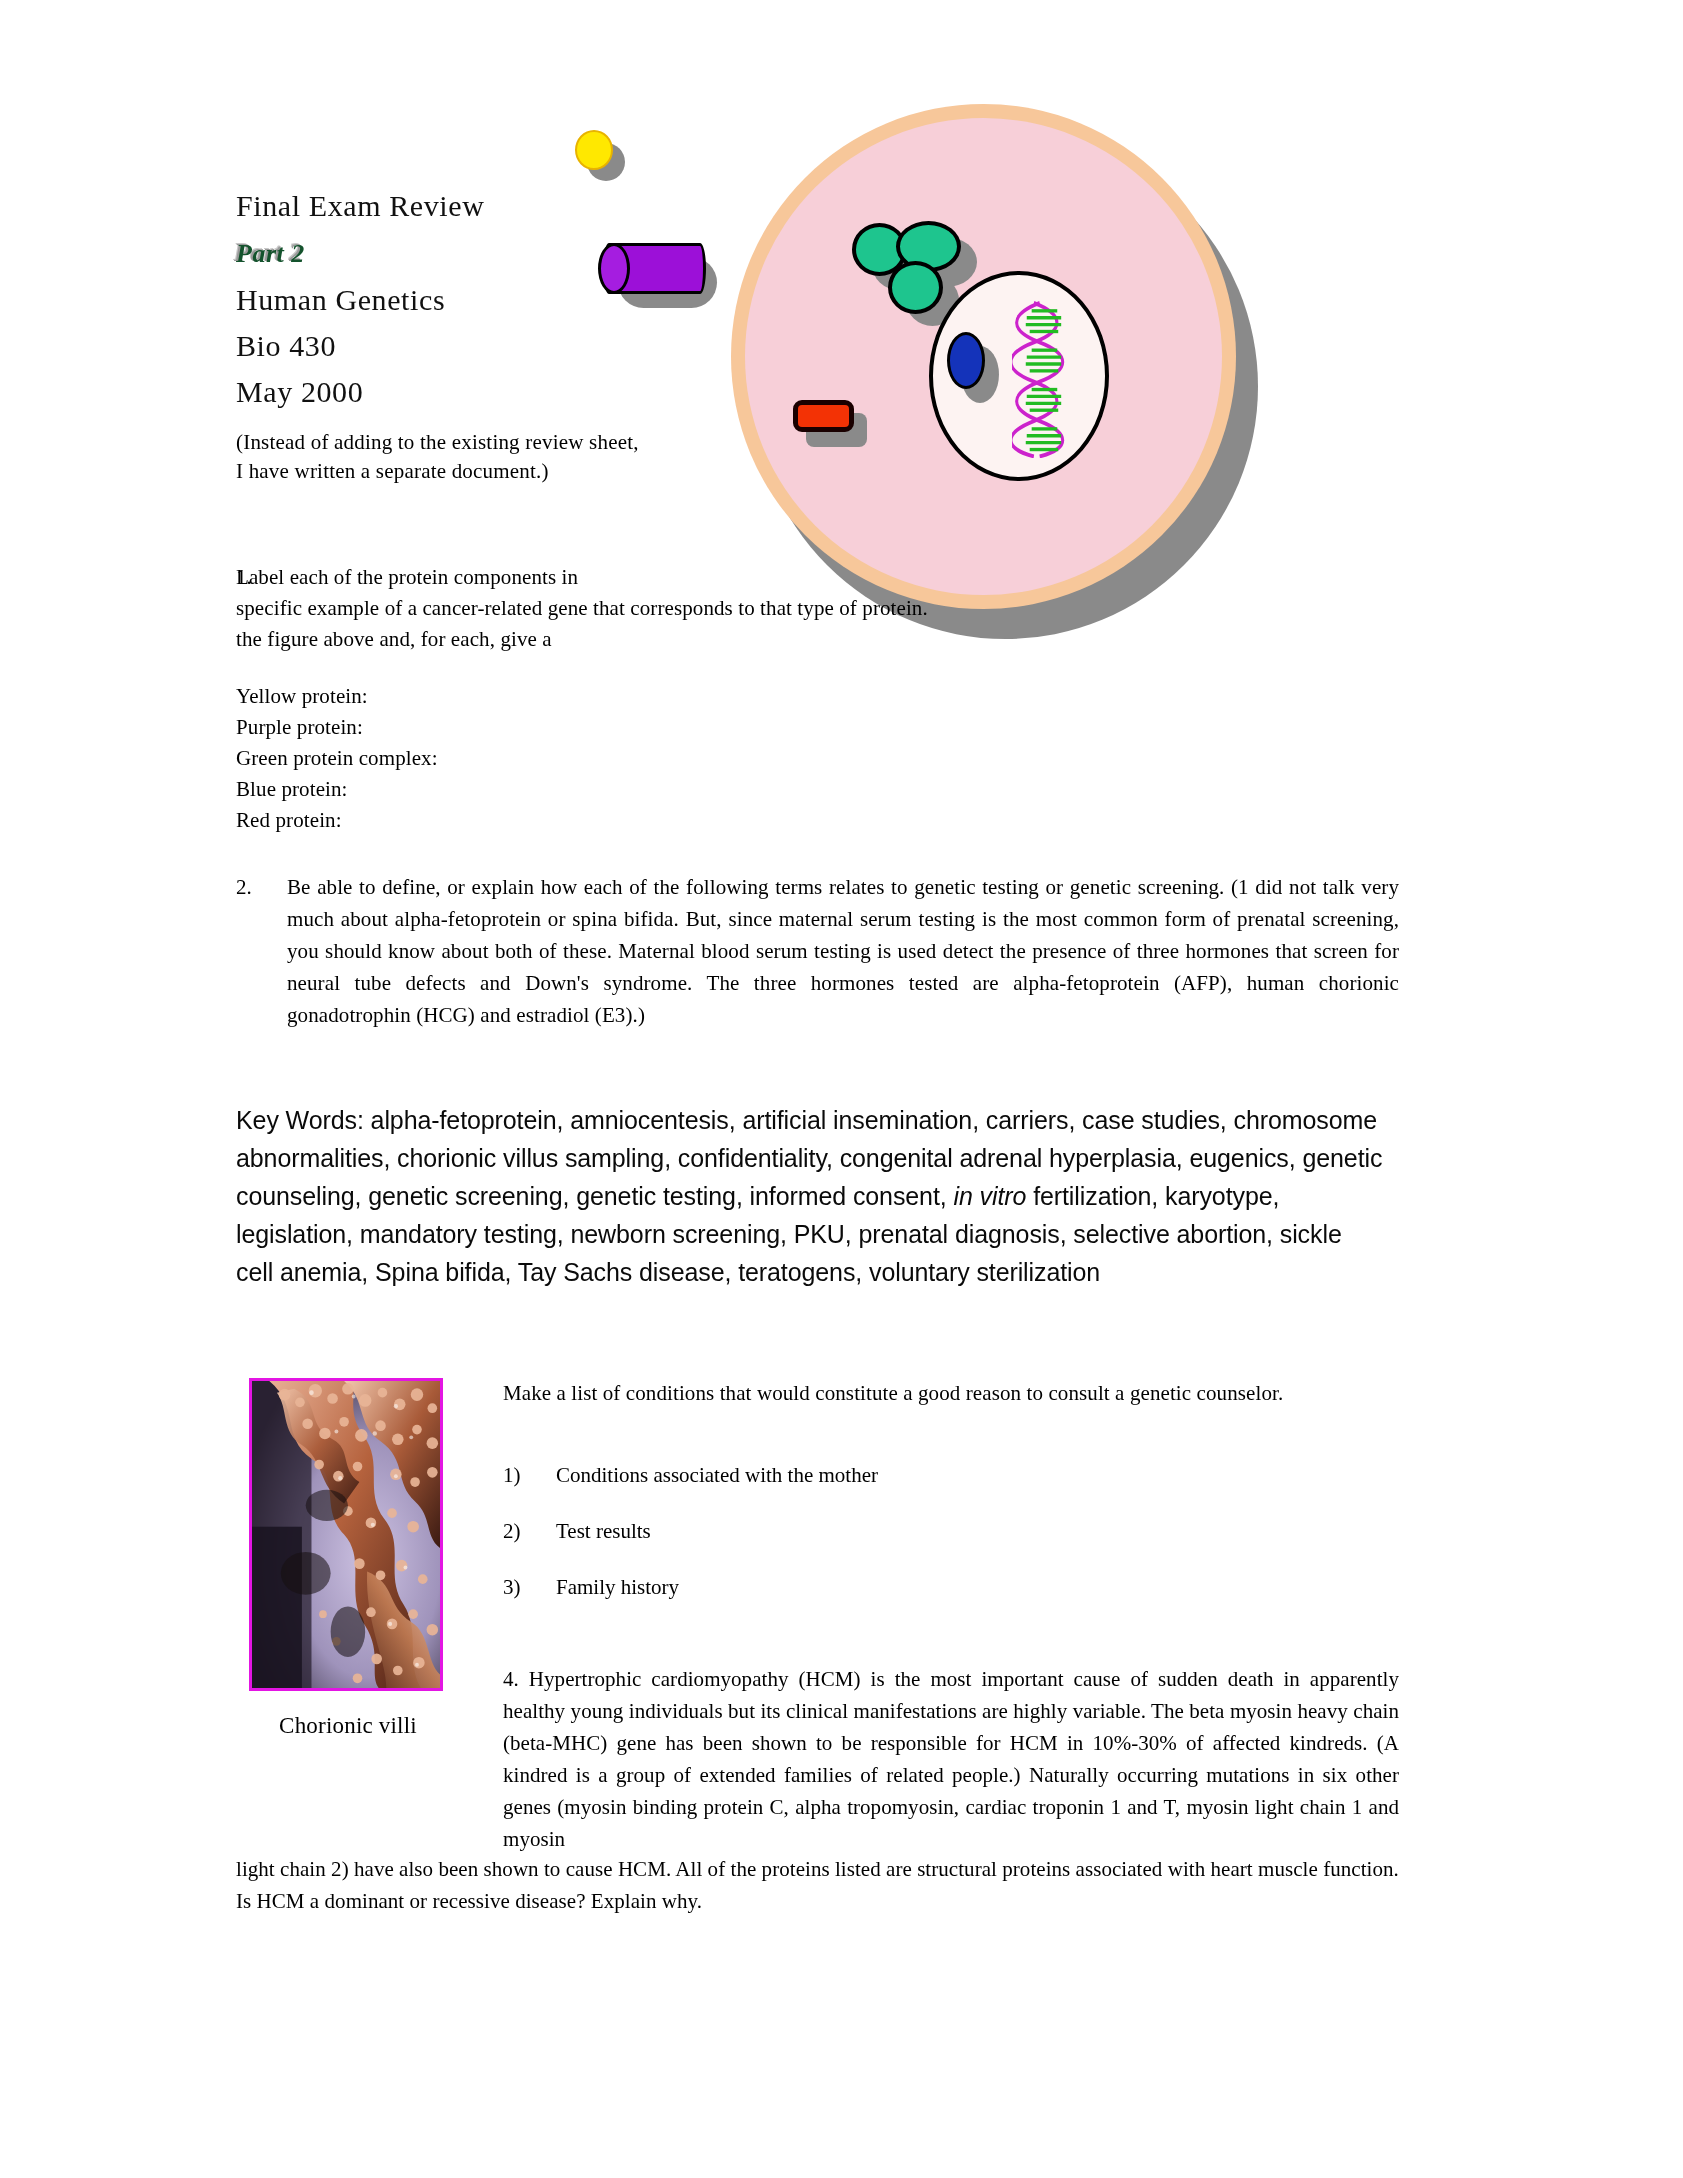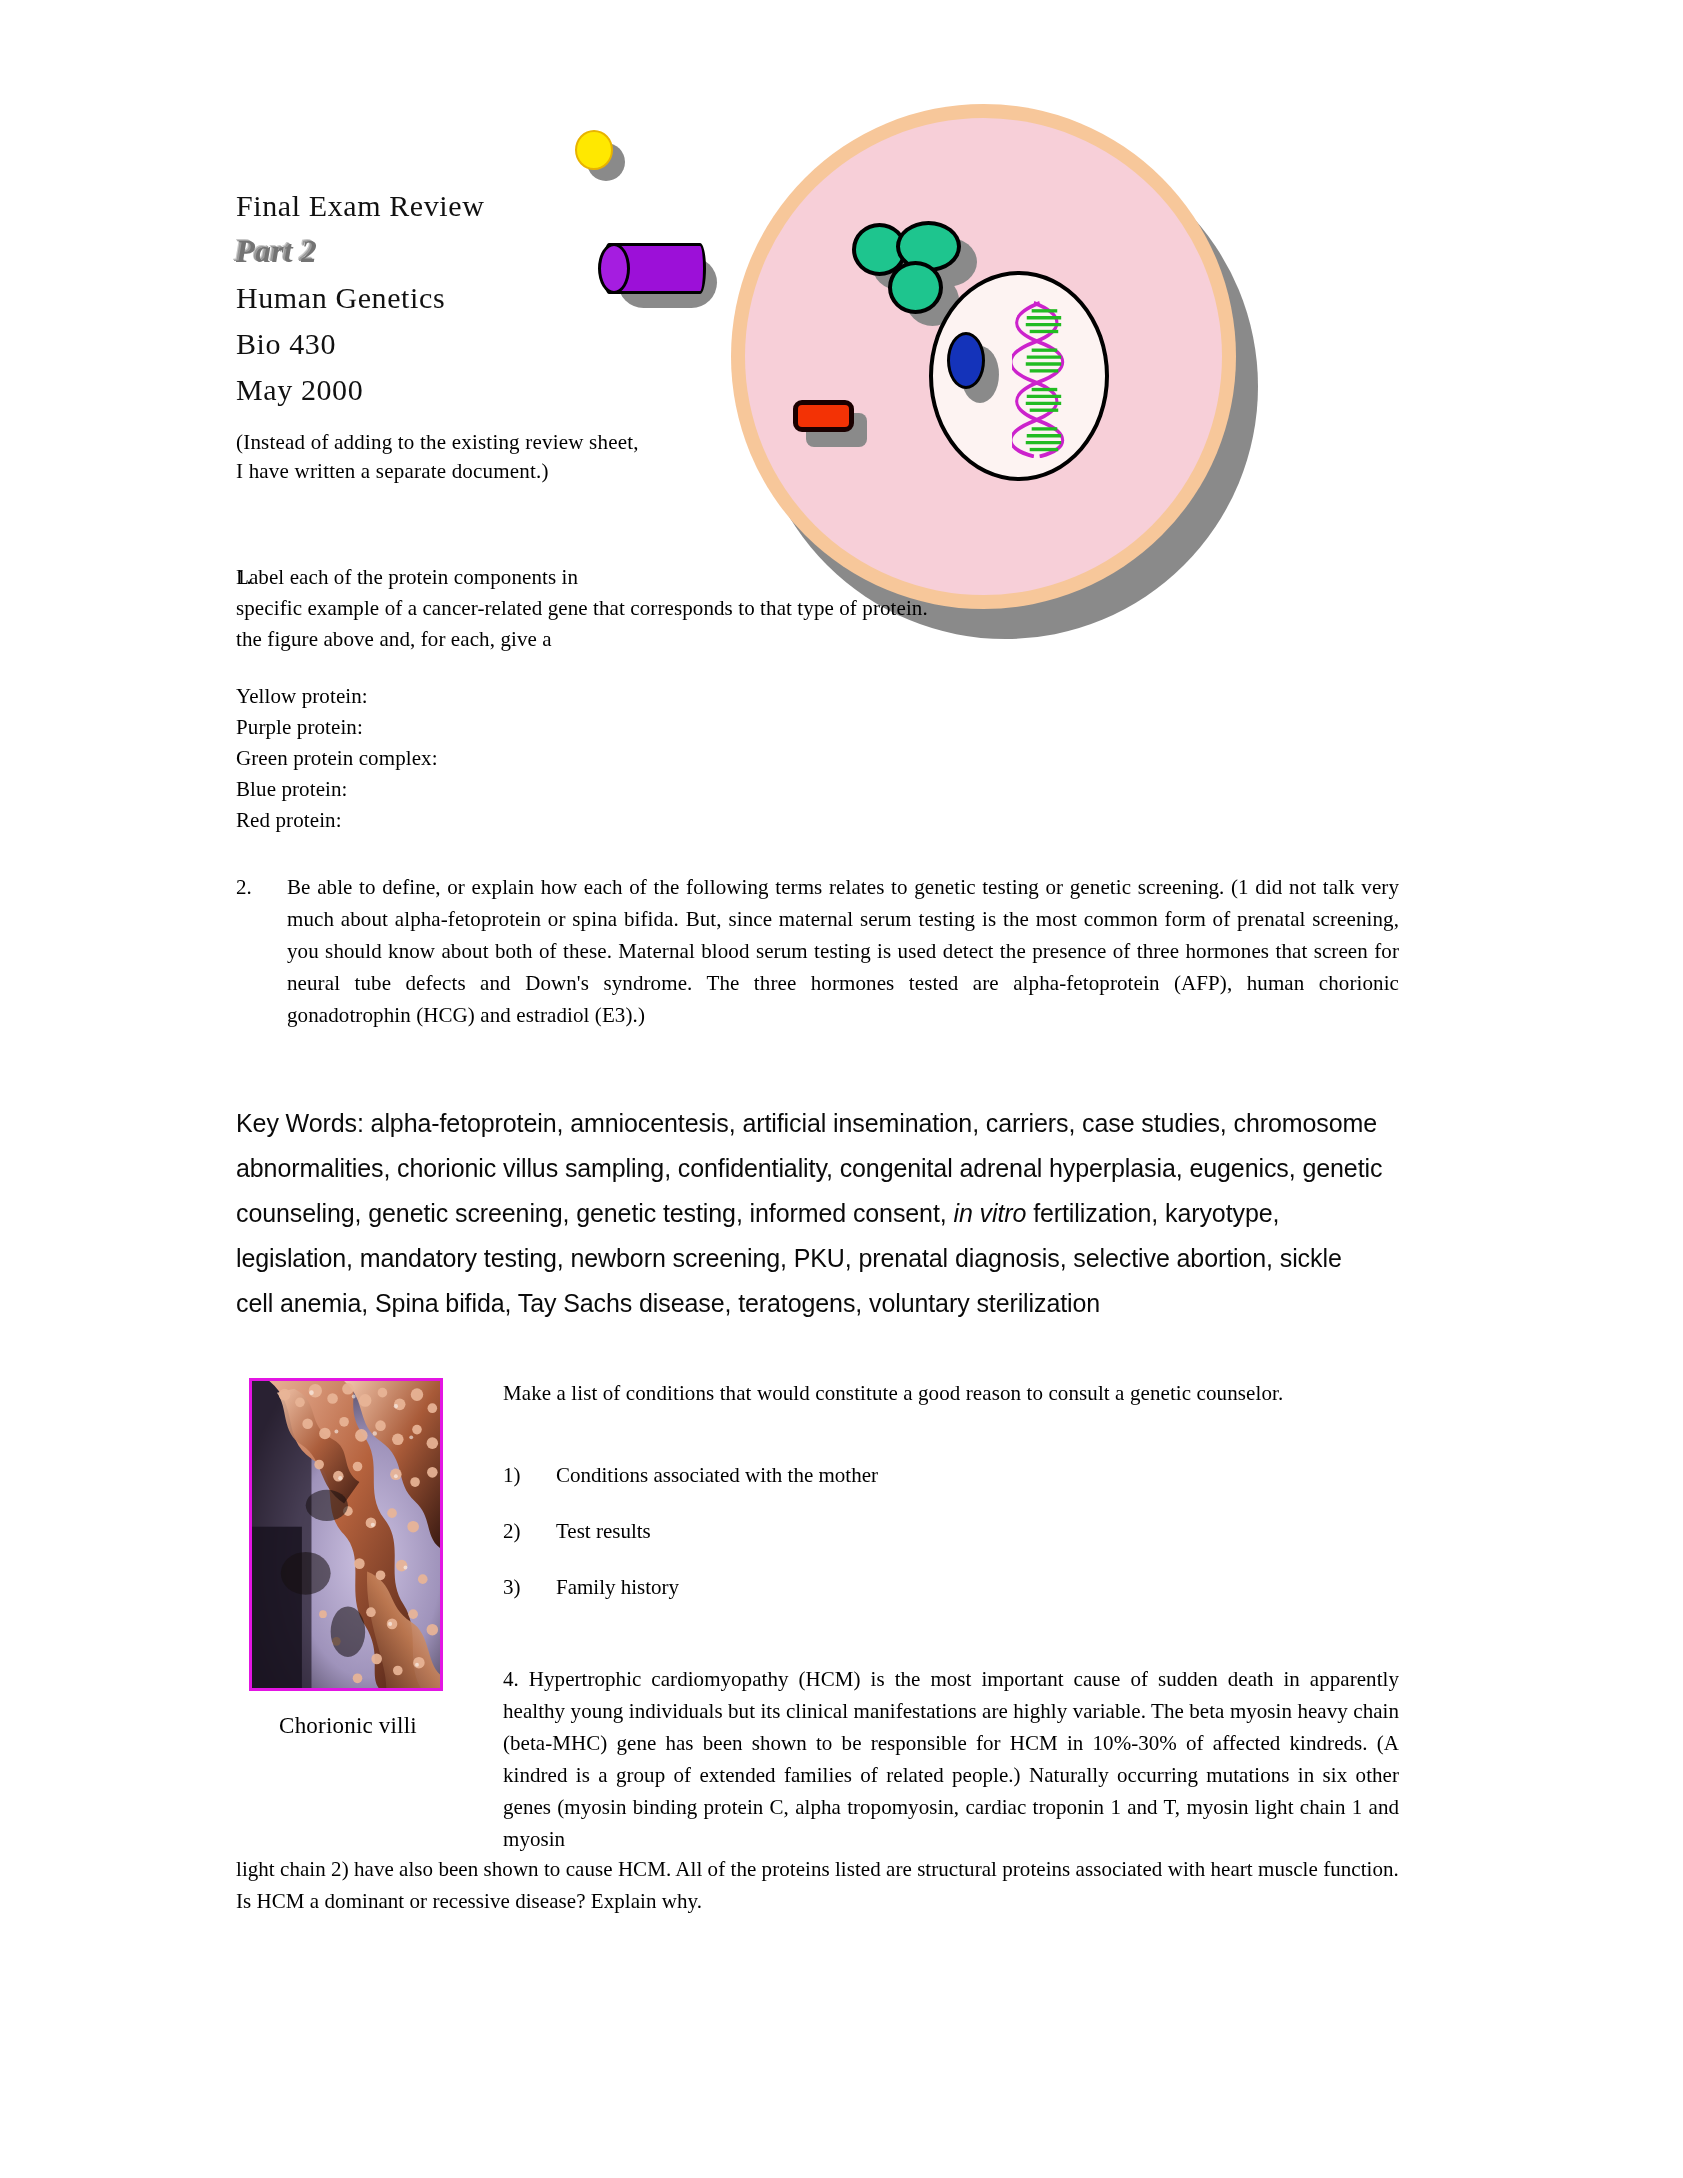--- a/index.html
+++ b/index.html
@@ -39,23 +39,23 @@
     letter-spacing: 0.6px;
     color: #111111;
     white-space: nowrap;
   }
   .wordart {
     position: relative;
     display: inline-block;
     font-family: "Liberation Serif", "DejaVu Serif", serif;
     font-weight: bold;
     font-style: italic;
-    font-size: 31px;
+    font-size: 26px;
     line-height: 46px;
-    color: #737373;
+    color: #14532d;
     letter-spacing: 0.5px;
     text-shadow:
       -2px -1px 0 #9a9a9a,
       -3px -2px 0 #c8c8c8;
     text-align: center;
   }
   .note-block {
     position: absolute;
     left: 236px;
     top: 428px;
@@ -243,21 +243,21 @@
   .q2 .num { position: absolute; left: 0; top: 0; }
   .q2 .txt { margin-left: 51px; }
 
   .keywords {
     position: absolute;
     left: 236px;
     top: 1101px;
     width: 1148px;
     font-family: "Liberation Sans", "DejaVu Sans", sans-serif;
     font-size: 25px;
-    line-height: 45px;
+    line-height: 38px;
     letter-spacing: -0.1px;
     color: #0a0a0a;
   }
   .keywords .kw-em { font-style: italic; }
 
   
   .villi-fig {
     position: absolute;
     left: 249px;
     top: 1378px;

